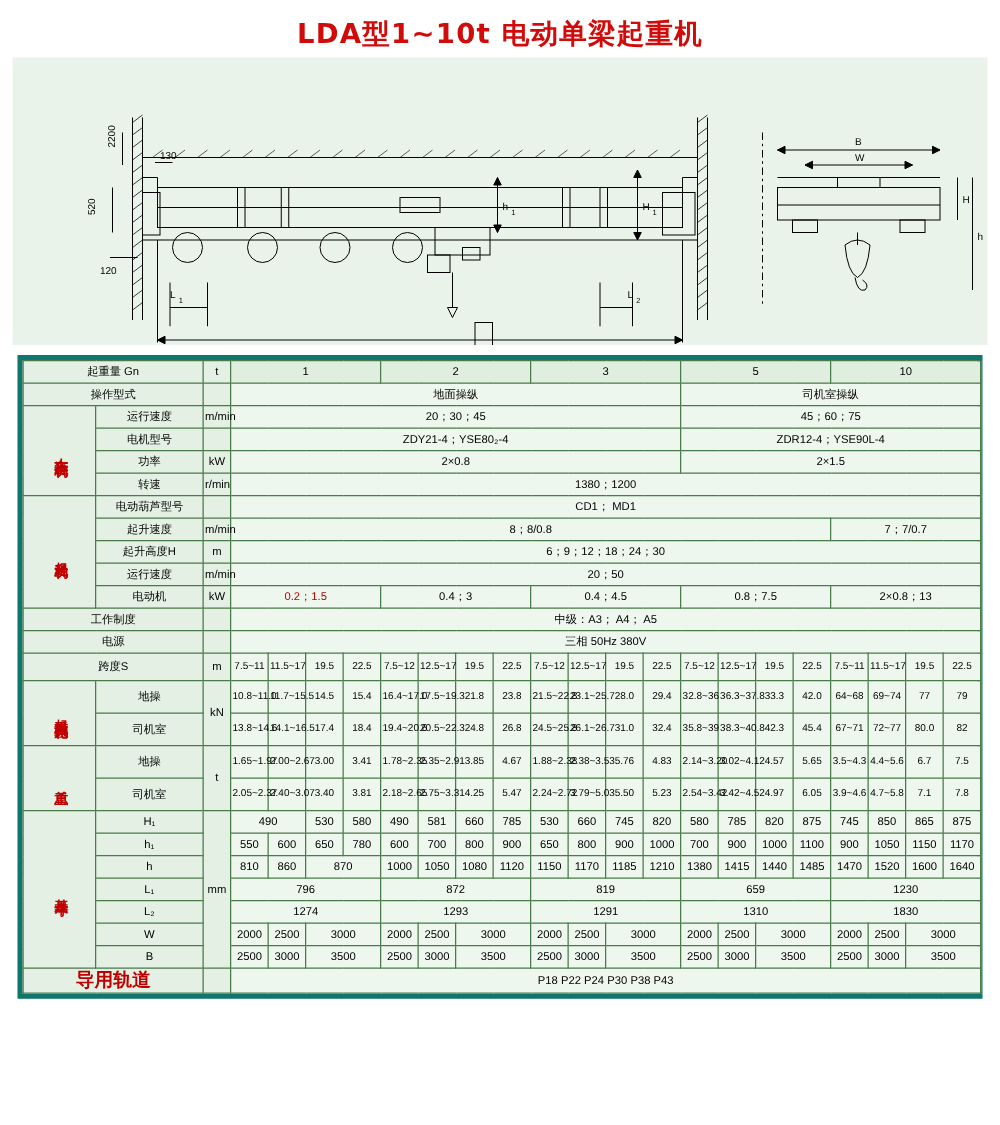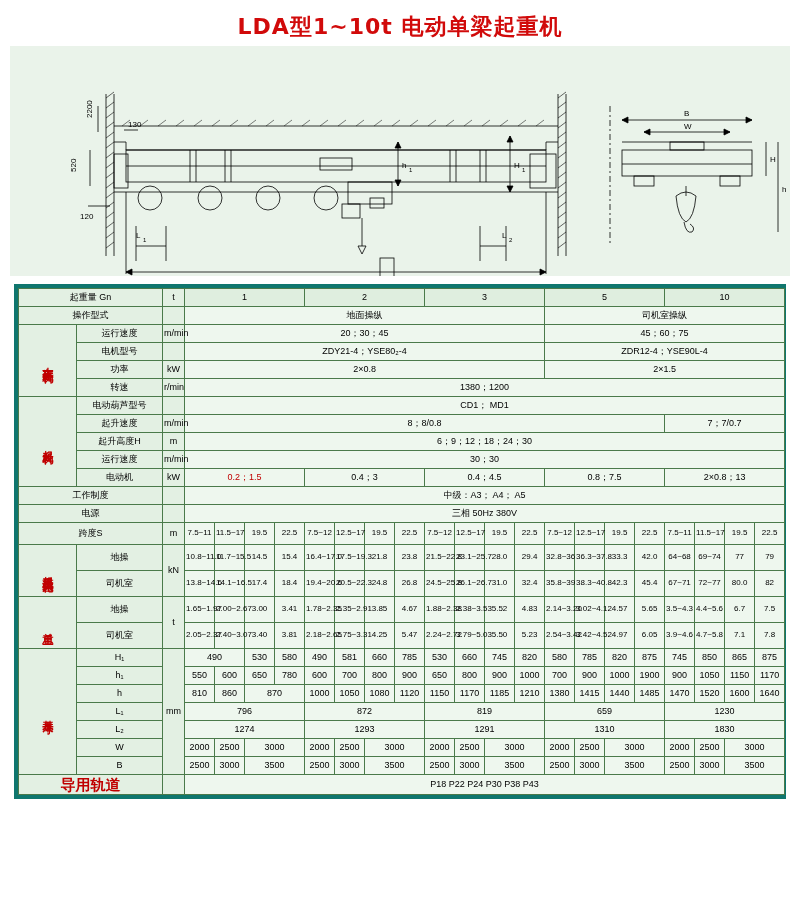--- a/index.html
+++ b/index.html
@@ -332,21 +332,21 @@
       <td colspan="4">7；7/0.7</td>
     </tr>
     <tr>
       <td class="lab">起升高度H</td>
       <td class="unit">m</td>
       <td colspan="20">6；9；12；18；24；30</td>
     </tr>
     <tr>
       <td class="lab">运行速度</td>
       <td class="unit">m/min</td>
-      <td colspan="20">30；30</td>
+      <td colspan="20">20；50</td>
     </tr>
     <tr>
       <td class="lab">电动机</td>
       <td class="unit">kW</td>
       <td class="red" colspan="4">0.2；1.5</td>
       <td colspan="4">0.4；3</td>
       <td colspan="4">0.4；4.5</td>
       <td colspan="4">0.8；7.5</td>
       <td colspan="4">2×0.8；13</td>
     </tr>
@@ -443,21 +443,21 @@
       <td class="two">1.65~1.97</td>
       <td class="two">2.00~2.67</td>
       <td class="two">3.00</td>
       <td class="two">3.41</td>
       <td class="two">1.78~2.35</td>
       <td class="two">2.35~2.91</td>
       <td class="two">3.85</td>
       <td class="two">4.67</td>
       <td class="two">1.88~2.38</td>
       <td class="two">2.38~3.53</td>
-      <td class="two">5.52</td>
+      <td class="two">5.76</td>
       <td class="two">4.83</td>
       <td class="two">2.14~3.20</td>
       <td class="two">3.02~4.12</td>
       <td class="two">4.57</td>
       <td class="two">5.65</td>
       <td class="two">3.5~4.3</td>
       <td class="two">4.4~5.6</td>
       <td class="two">6.7</td>
       <td class="two">7.5</td>
     </tr>
@@ -520,21 +520,21 @@
       <td>700</td>
       <td>800</td>
       <td>900</td>
       <td>650</td>
       <td>800</td>
       <td>900</td>
       <td>1000</td>
       <td>700</td>
       <td>900</td>
       <td>1000</td>
-      <td>1900</td>
+      <td>1100</td>
       <td>900</td>
       <td>1050</td>
       <td>1150</td>
       <td>1170</td>
     </tr>
 
     <tr>
       <td class="lab">h</td>
       <td>810</td>
       <td>860</td>

